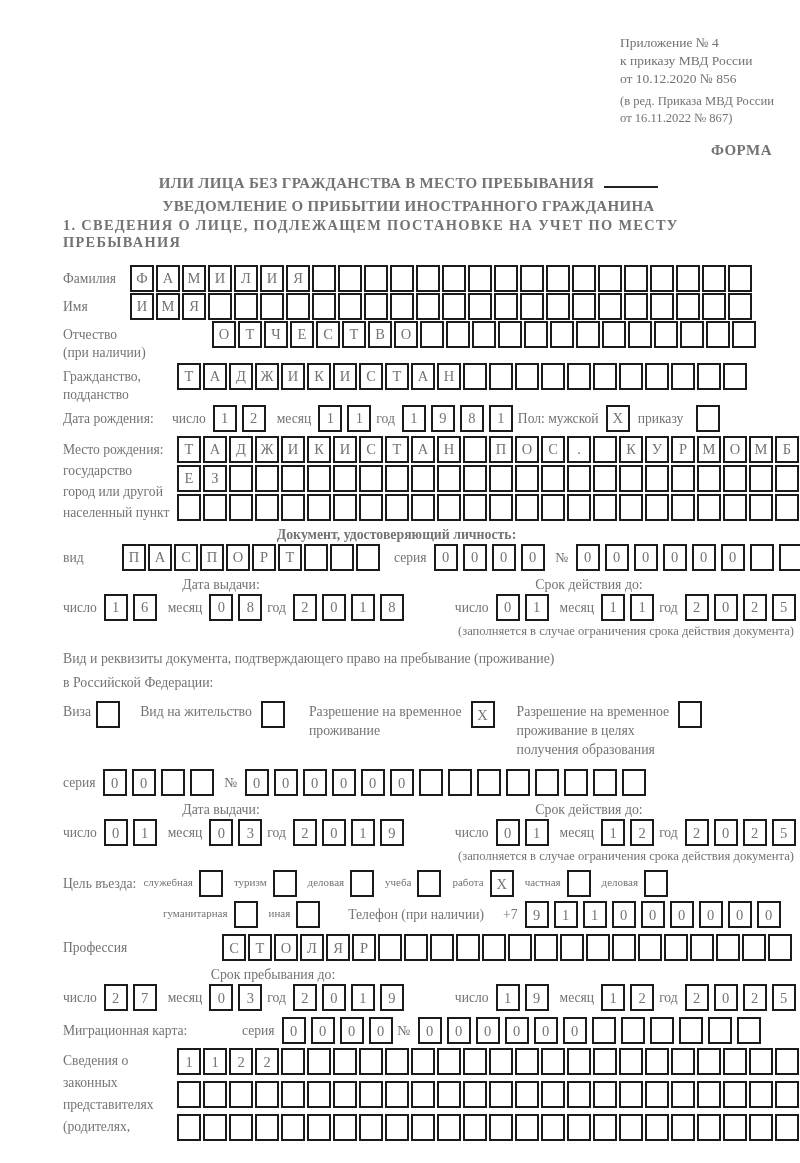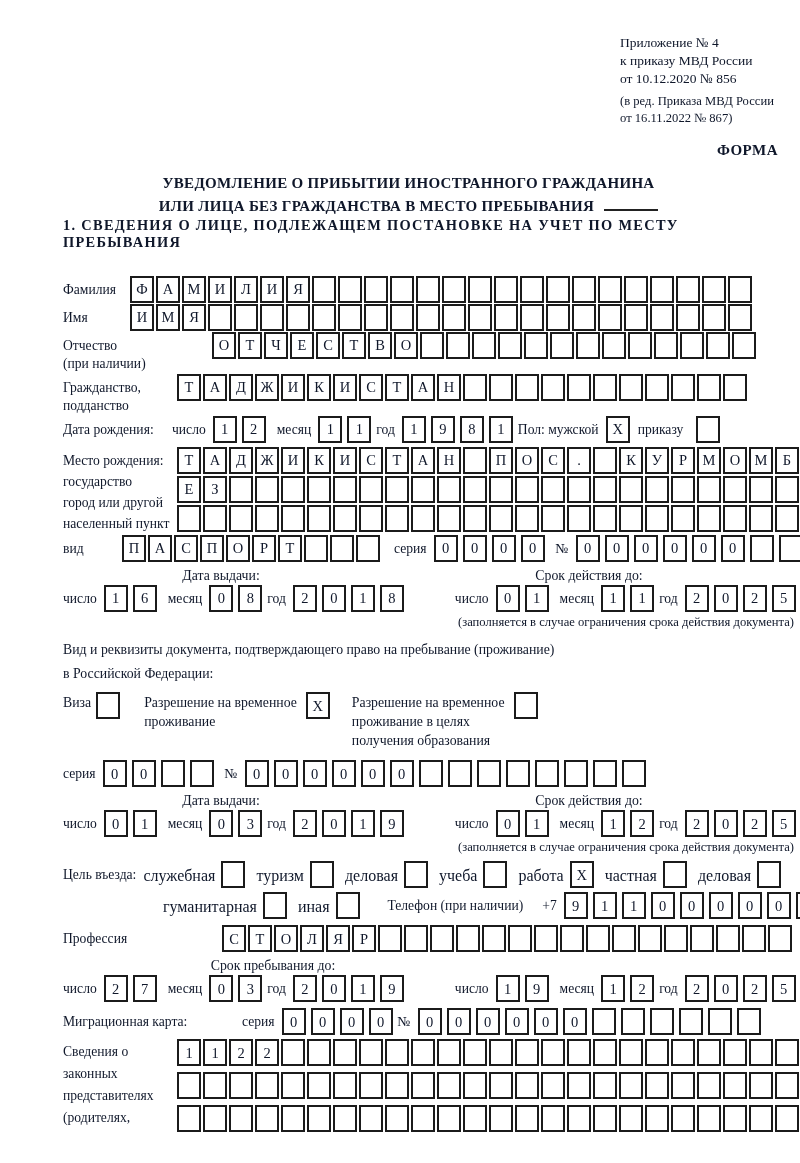--- a/index.html
+++ b/index.html
@@ -1,25 +1,25 @@
 <!DOCTYPE html>
 <html><head>
 <meta charset="utf-8">
 <style>
   html,body{margin:0;padding:0;background:#ffffff;}
   .page{
     width:800px;height:1163px;box-sizing:border-box;
-    padding:34px 0 0 63px;background:#fff;color:#0f172a;
+    padding:34px 0 0 63px;background:#fff;color:#737373;
     font-family:"Liberation Serif","DejaVu Serif",serif;
     overflow:hidden;position:relative;
   }
   
   .hdr{margin-left:557px;width:190px;font-size:13.5px;line-height:1.32;}
   .hdr .amend{margin-top:6px;font-size:12.6px;line-height:1.3;}
-  .forma{margin-top:16px;padding-right:22px;text-align:right;font-weight:bold;font-size:15px;letter-spacing:.5px;}
+  .forma{margin-top:16px;padding-right:28px;text-align:right;font-weight:bold;font-size:15px;letter-spacing:.5px;}
   
   .title{margin-top:13px;text-align:center;font-weight:bold;font-size:15px;line-height:1.5;padding-right:46px;letter-spacing:.3px;}
   .blank{display:inline-block;width:54px;border-bottom:2px solid #222;margin-left:10px;}
   .sect{font-weight:bold;font-size:14.4px;letter-spacing:1.3px;}
   
   .frow{display:flex;align-items:flex-start;margin-top:1px;}
   .lab{font-size:13.6px;line-height:18px;padding-top:5px;flex:none;}
   .w70{width:67px}.w114{width:114px}.w149{width:149px}.w159{width:159px}.w140{width:146px}
   .cells{display:flex;flex-wrap:nowrap;}
   .cell,.chk{
@@ -38,50 +38,50 @@
   .dh2{width:340px;text-align:center;margin-left:40px;}
   .note{font-size:12.6px;text-align:right;padding-right:6px;margin-top:3px;}
   .para{font-size:13.8px;line-height:1.75;margin-top:8px;}
   
   .optrow{display:flex;align-items:flex-start;margin-top:4px;}
   .opt{display:flex;align-items:flex-start;}
   .optlab{font-size:13.8px;line-height:19px;padding-top:3px;}
   .opt .chk{margin-left:9px;margin-top:2px;}
   
   .popt{display:flex;align-items:flex-start;margin-left:9px;}
-  .popt .plab{font-size:16px;padding:6px 6px 0 0;}
+  .popt .plab{font-size:11px;padding:6px 6px 0 0;}
   .mt6{margin-top:6px}.mt10{margin-top:10px}.mt4{margin-top:4px}
   .dochead{margin-top:4px;text-align:center;font-weight:bold;font-size:13.8px;padding-right:70px;}
 </style>
 </head>
 <body>
 
 <div class="page">
 
   <div class="hdr">
     <div>Приложение № 4</div>
     <div>к приказу МВД России</div>
     <div>от 10.12.2020 № 856</div>
     <div class="amend">
       <div>(в ред. Приказа МВД России</div>
       <div>от 16.11.2022 № 867)</div>
     </div>
   </div>
   <div class="forma">ФОРМА</div>
 
   <div class="title">
-    <div>УВЕДОМЛЕНИЕ О ПРИБЫТИИ ИНОСТРАННОГО ГРАЖДАНИНА</div>
     <div>
       <span>ИЛИ ЛИЦА БЕЗ ГРАЖДАНСТВА В МЕСТО ПРЕБЫВАНИЯ</span><span class="blank"></span>
     </div>
+    <div>УВЕДОМЛЕНИЕ О ПРИБЫТИИ ИНОСТРАННОГО ГРАЖДАНИНА</div>
   </div>
 
   <div class="sect">1. СВЕДЕНИЯ О ЛИЦЕ, ПОДЛЕЖАЩЕМ ПОСТАНОВКЕ НА УЧЕТ ПО МЕСТУ ПРЕБЫВАНИЯ</div>
 
-  <div class="frow" style="margin-top:25px">
+  <div class="frow" style="margin-top:14px">
     <span class="lab w70">Фамилия</span>
     <div class="cells">
         <span class="cell">Ф</span>
         <span class="cell">А</span>
         <span class="cell">М</span>
         <span class="cell">И</span>
         <span class="cell">Л</span>
         <span class="cell">И</span>
         <span class="cell">Я</span>
         <span class="cell"></span>
@@ -302,20 +302,21 @@
           <span class="cell"></span>
           <span class="cell"></span>
           <span class="cell"></span>
           <span class="cell"></span>
           <span class="cell"></span>
           <span class="cell"></span>
         </div>
     </div>
   </div>
 
+  <div class="dochead">Документ, удостоверяющий личность:</div>
   <div class="frow">
     <span class="dlab" style="width:52px">вид</span>
     <div class="cells">
         <span class="cell">П</span>
         <span class="cell">А</span>
         <span class="cell">С</span>
         <span class="cell">П</span>
         <span class="cell">О</span>
         <span class="cell">Р</span>
         <span class="cell">Т</span>
@@ -391,20 +392,24 @@
 
   <div class="para">
     <div>Вид и реквизиты документа, подтверждающего право на пребывание (проживание)</div>
     <div>в Российской Федерации:</div>
   </div>
 
   <div class="optrow">
     <div class="opt">
       <span class="optlab">Виза</span>
       <span class="chk" style="margin-left:5px"></span>
+    </div>
+    <div class="opt" style="margin-left:18px">
+      <span class="optlab">Вид на жительство</span>
+      <span class="chk"></span>
     </div>
     <div class="opt" style="margin-left:22px">
       <span class="optlab">
         <span>Разрешение на временное</span><br>
         <span>проживание</span>
       </span>
       <span class="chk">X</span>
     </div>
     <div class="opt" style="margin-left:20px">
       <span class="optlab">

